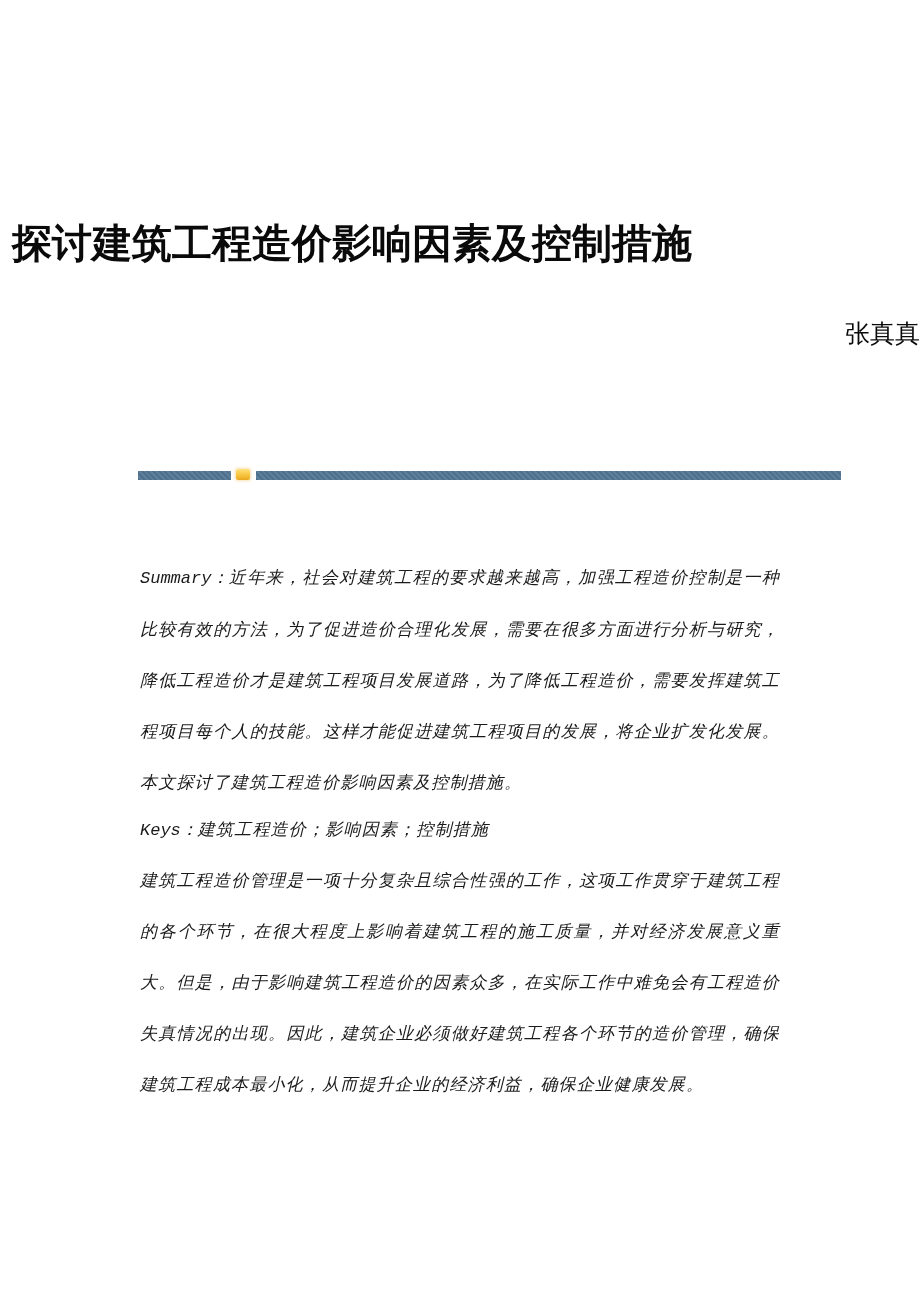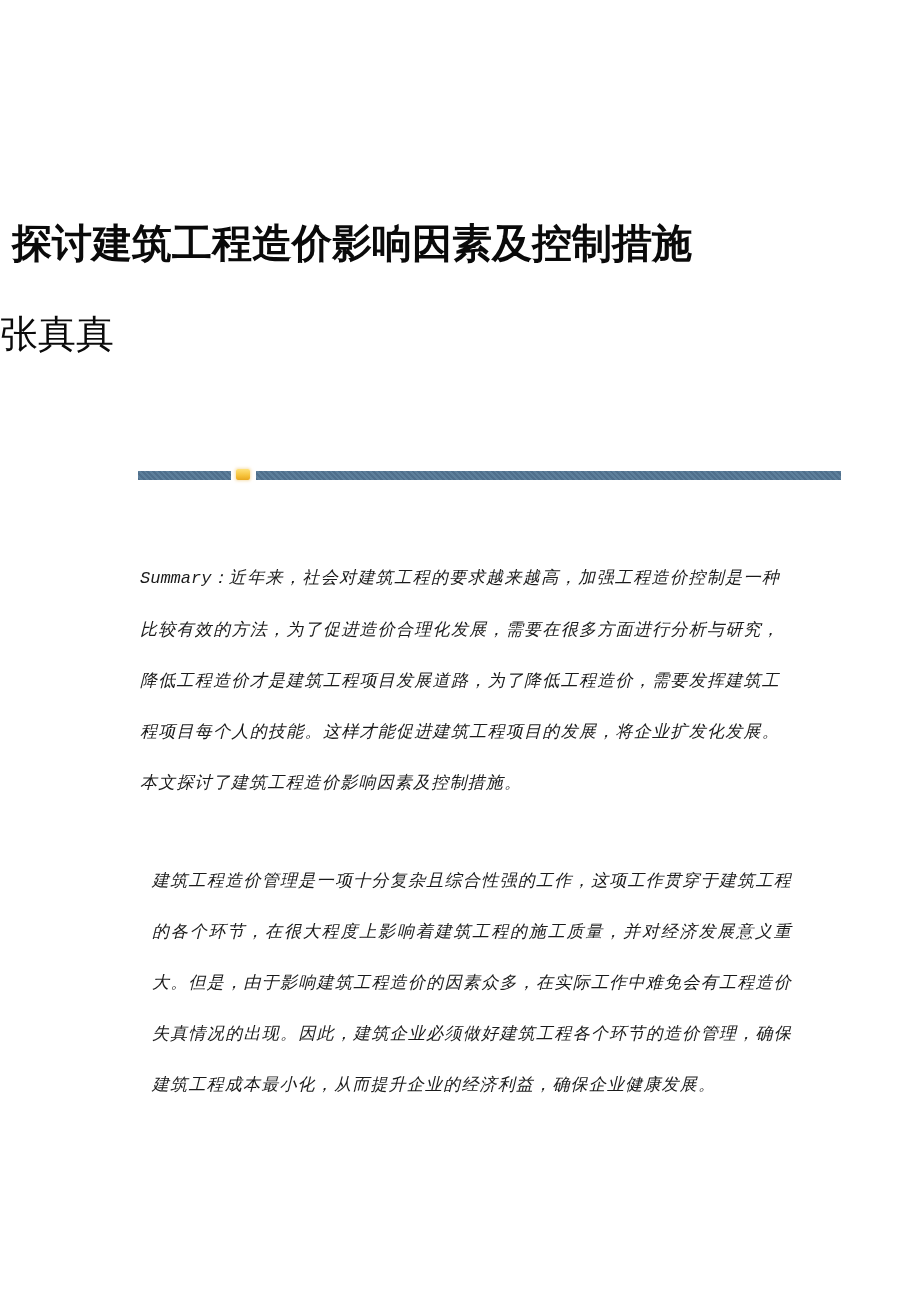--- a/index.html
+++ b/index.html
@@ -32,23 +32,23 @@
       font-weight: bold;
       letter-spacing: 0px;
       line-height: 56px;
       color: #0a0a0a;
     }
     .author {
       position: absolute;
       left: 0;
       width: 920px;
       top: 306px;
-      text-align: left;
+      text-align: right;
       font-family: "DejaVu Serif", serif;
-      font-size: 38px;
+      font-size: 25px;
       line-height: 56px;
       color: #0a0a0a;
     }
     .divider {
       position: absolute;
       left: 138px;
       top: 470px;
       width: 703px;
       height: 10px;
     }
@@ -89,21 +89,21 @@
     }
     .para {
       margin: 0;
       text-align: justify;
       text-align-last: left;
       letter-spacing: 1.2px;
       font-style: italic;
     }
     .summary { top: 552px; }
     .keys { top: 804px; }
-    .intro { top: 855px; margin-left: 12px; }
+    .intro { top: 855px; }
     .label {
       font-family: "Liberation Mono", "DejaVu Sans Mono", monospace;
       letter-spacing: 0;
     }
   </style>
 </head>
 <body>
 
 <div class="page">
 
@@ -114,18 +114,21 @@
   <div class="divider">
     <div class="bar-left"></div>
     <div class="ornament"></div>
     <div class="bar-right"></div>
   </div>
 
   <div class="body-text summary">
     <p class="para"><span class="label">Summary：</span><span>近年来，社会对建筑工程的要求越来越高，加强工程造价控制是一种比较有效的方法，为了促进造价合理化发展，需要在很多方面进行分析与研究，降低工程造价才是建筑工程项目发展道路，为了降低工程造价，需要发挥建筑工程项目每个人的技能。这样才能促进建筑工程项目的发展，将企业扩发化发展。本文探讨了建筑工程造价影响因素及控制措施。</span></p>
   </div>
 
+  <div class="body-text keys">
+    <p class="para"><span class="label">Keys：</span><span>建筑工程造价；影响因素；控制措施</span></p>
+  </div>
 
   <div class="body-text intro">
     <p class="para">建筑工程造价管理是一项十分复杂且综合性强的工作，这项工作贯穿于建筑工程的各个环节，在很大程度上影响着建筑工程的施工质量，并对经济发展意义重大。但是，由于影响建筑工程造价的因素众多，在实际工作中难免会有工程造价失真情况的出现。因此，建筑企业必须做好建筑工程各个环节的造价管理，确保建筑工程成本最小化，从而提升企业的经济利益，确保企业健康发展。</p>
   </div>
 
 </div>
 
 </body></html>

